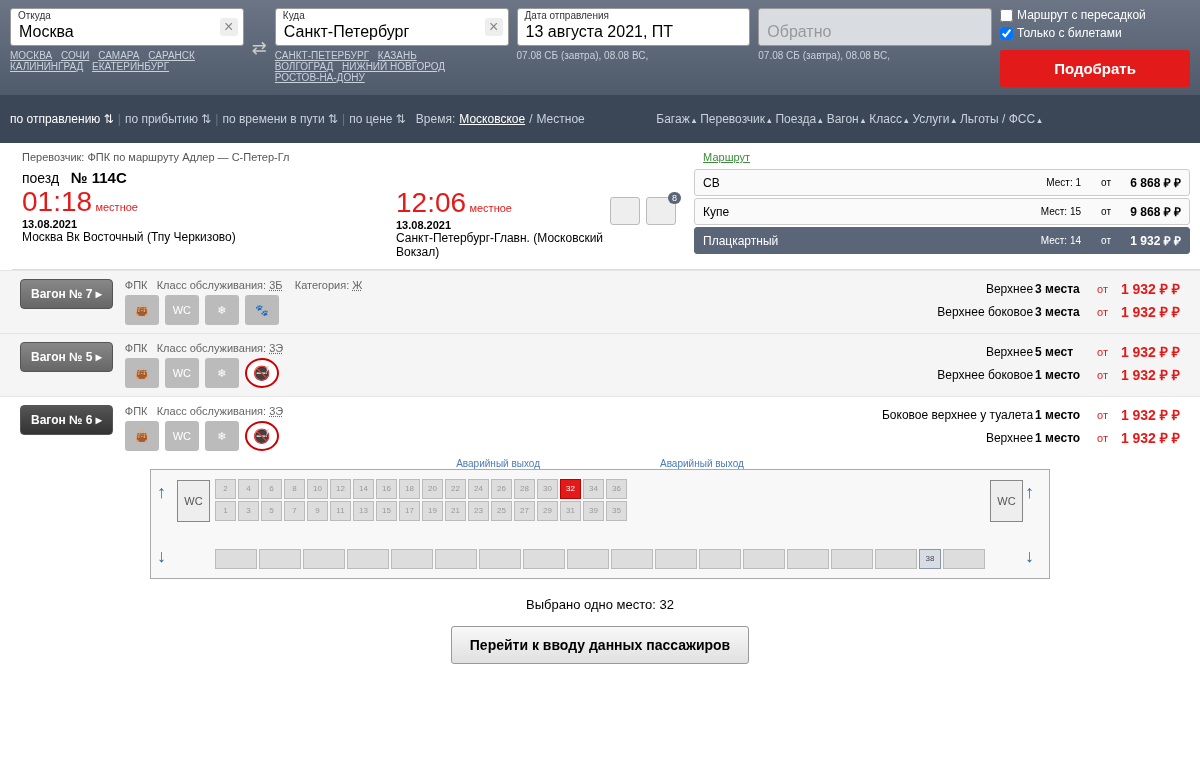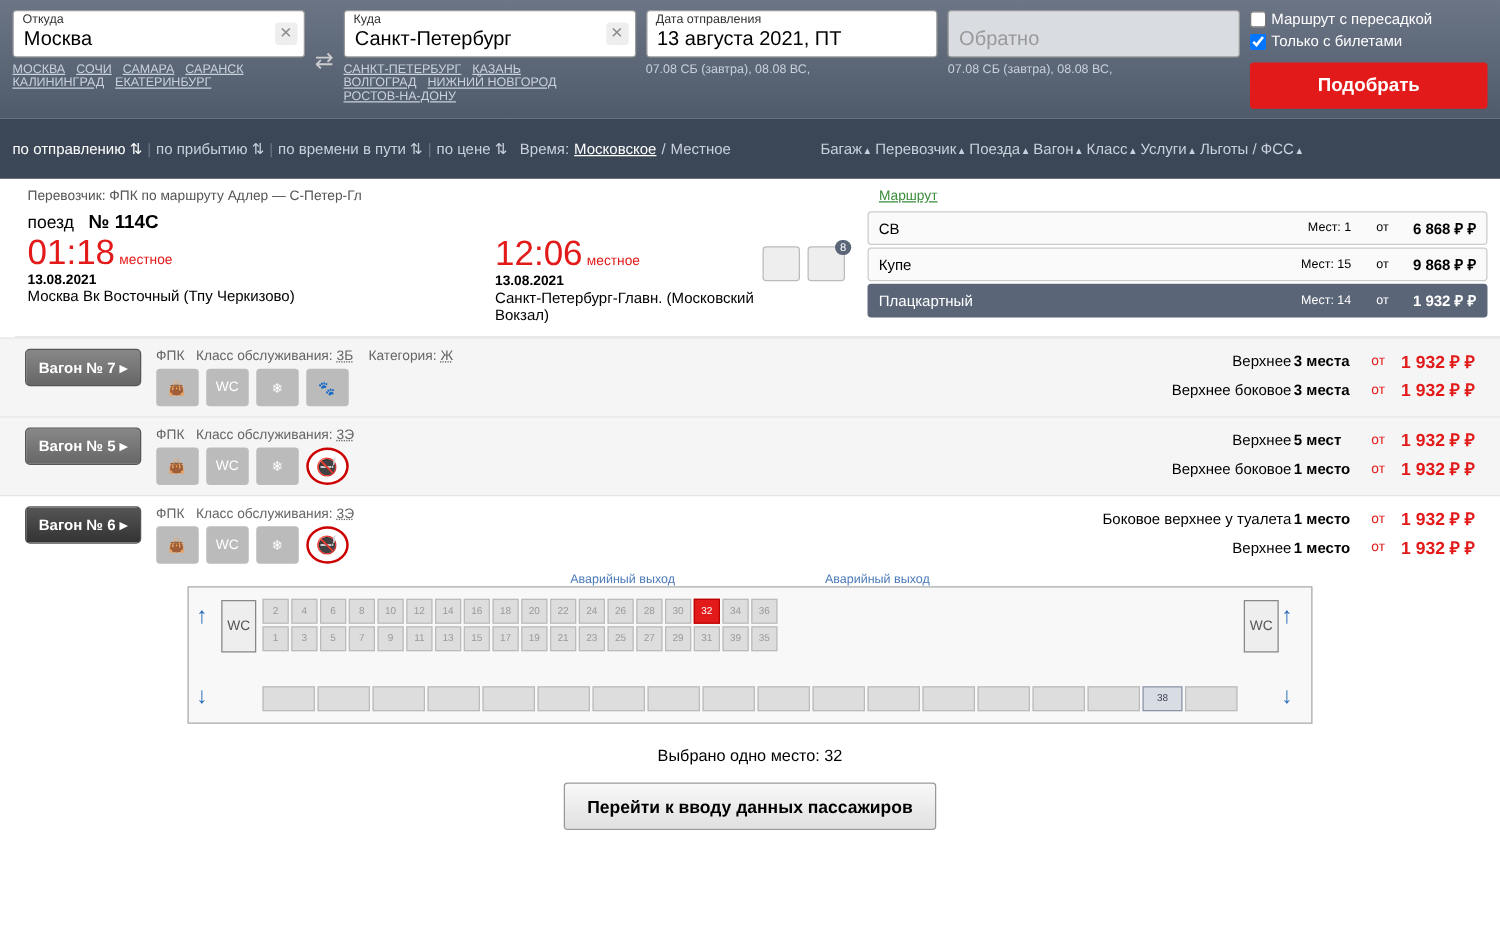--- a/index.html
+++ b/index.html
@@ -349,21 +349,21 @@
           <div class="seat " style="width:42px"></div>
           <div class="seat " style="width:42px"></div>
           <div class="seat " style="width:42px"></div>
           <div class="seat " style="width:42px"></div>
           <div class="seat " style="width:42px"></div>
           <div class="seat " style="width:42px"></div>
           <div class="seat " style="width:42px"></div>
           <div class="seat " style="width:42px"></div>
           <div class="seat " style="width:42px"></div>
           <div class="seat " style="width:42px"></div>
-          <div class="seat av" style="width:32px">38</div>
+          <div class="seat av" style="width:22px">38</div>
           <div class="seat " style="width:42px"></div>
         </div>
       </div>
     <div class="wc-box">WC</div>
     <div style="display:flex;flex-direction:column;justify-content:space-between;padding:6px 0">
       <span class="end-arr">↑</span>
       <span class="end-arr">↓</span>
     </div>
   </div>
 </div>

